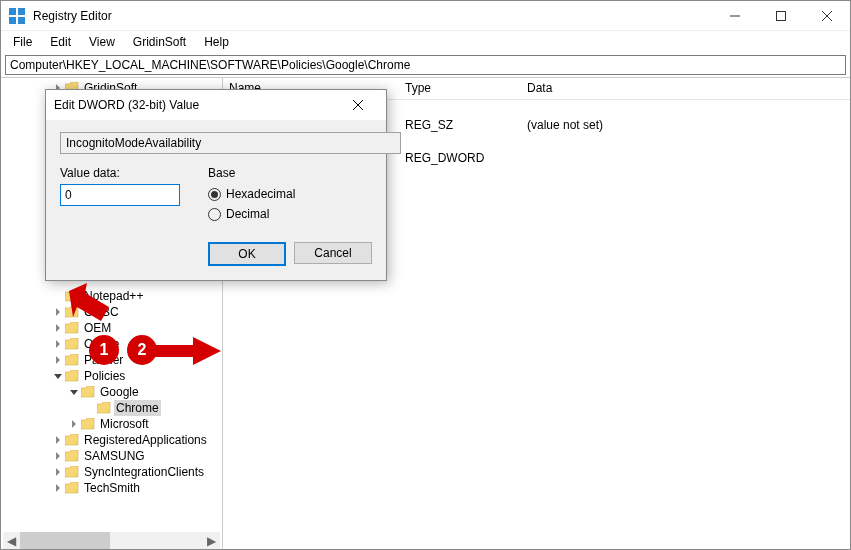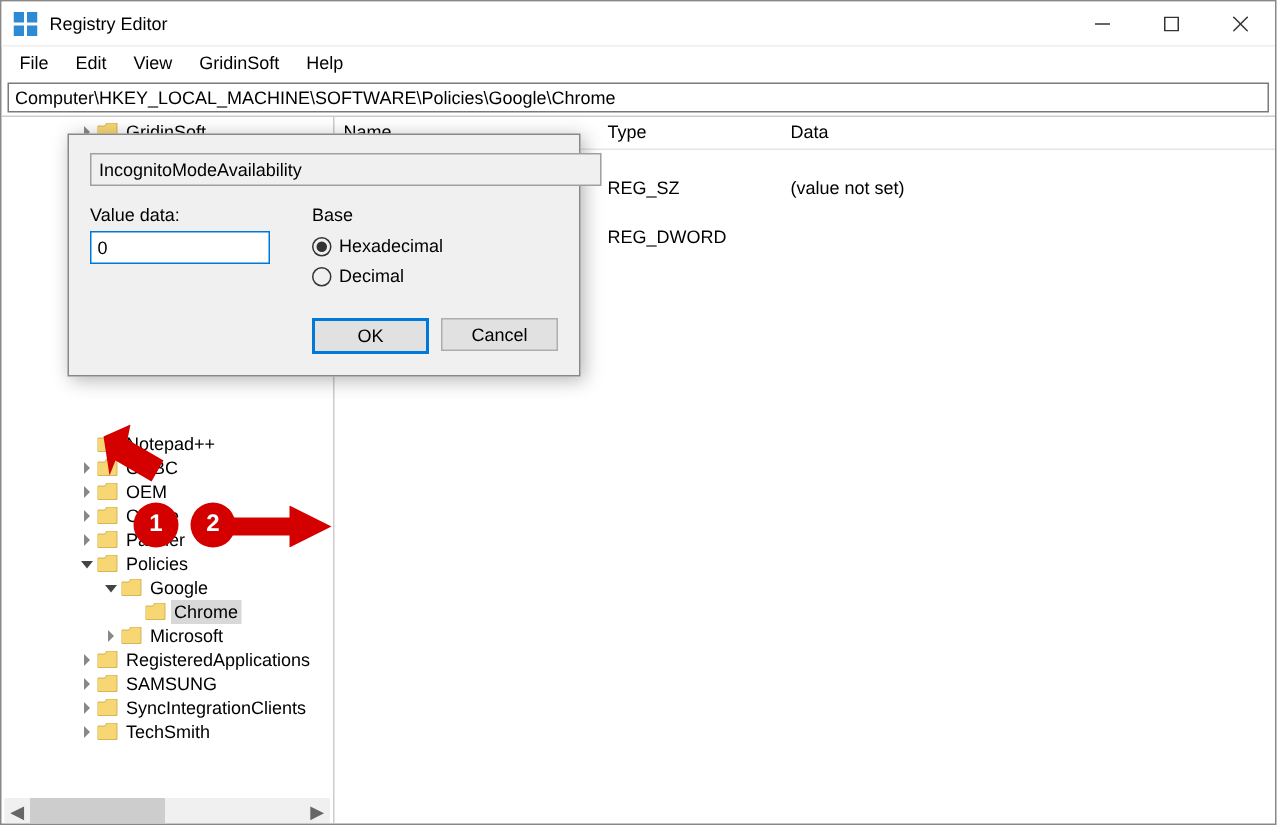--- a/index.html
+++ b/index.html
@@ -486,20 +486,29 @@
         </div>
         <div class="list-row">
           <div class="col col-name"></div>
           <div class="col col-type">REG_DWORD</div>
         </div>
       </div>
   </div>
 </div>
 
 <div class="dialog">
+  <div class="dialog-title">
+    <span class="t">Edit DWORD (32-bit) Value</span>
+    <div class="dialog-close">
+      <svg width="10" height="10" viewBox="0 0 10 10">
+          <line x1="0" y1="0" x2="10" y2="10" stroke="#000" stroke-width="1"></line>
+          <line x1="10" y1="0" x2="0" y2="10" stroke="#000" stroke-width="1"></line>
+        </svg>
+    </div>
+  </div>
   <div class="dialog-body">
     <div class="field-ro">IncognitoModeAvailability</div>
     <div class="two-col">
       <div class="value-col">
         <div class="field-label">Value data:</div>
         <input class="value-input" value="0" style="">
       </div>
       <div class="base-group">
         <div class="base-title">Base</div>
         <div class="radio-row">

